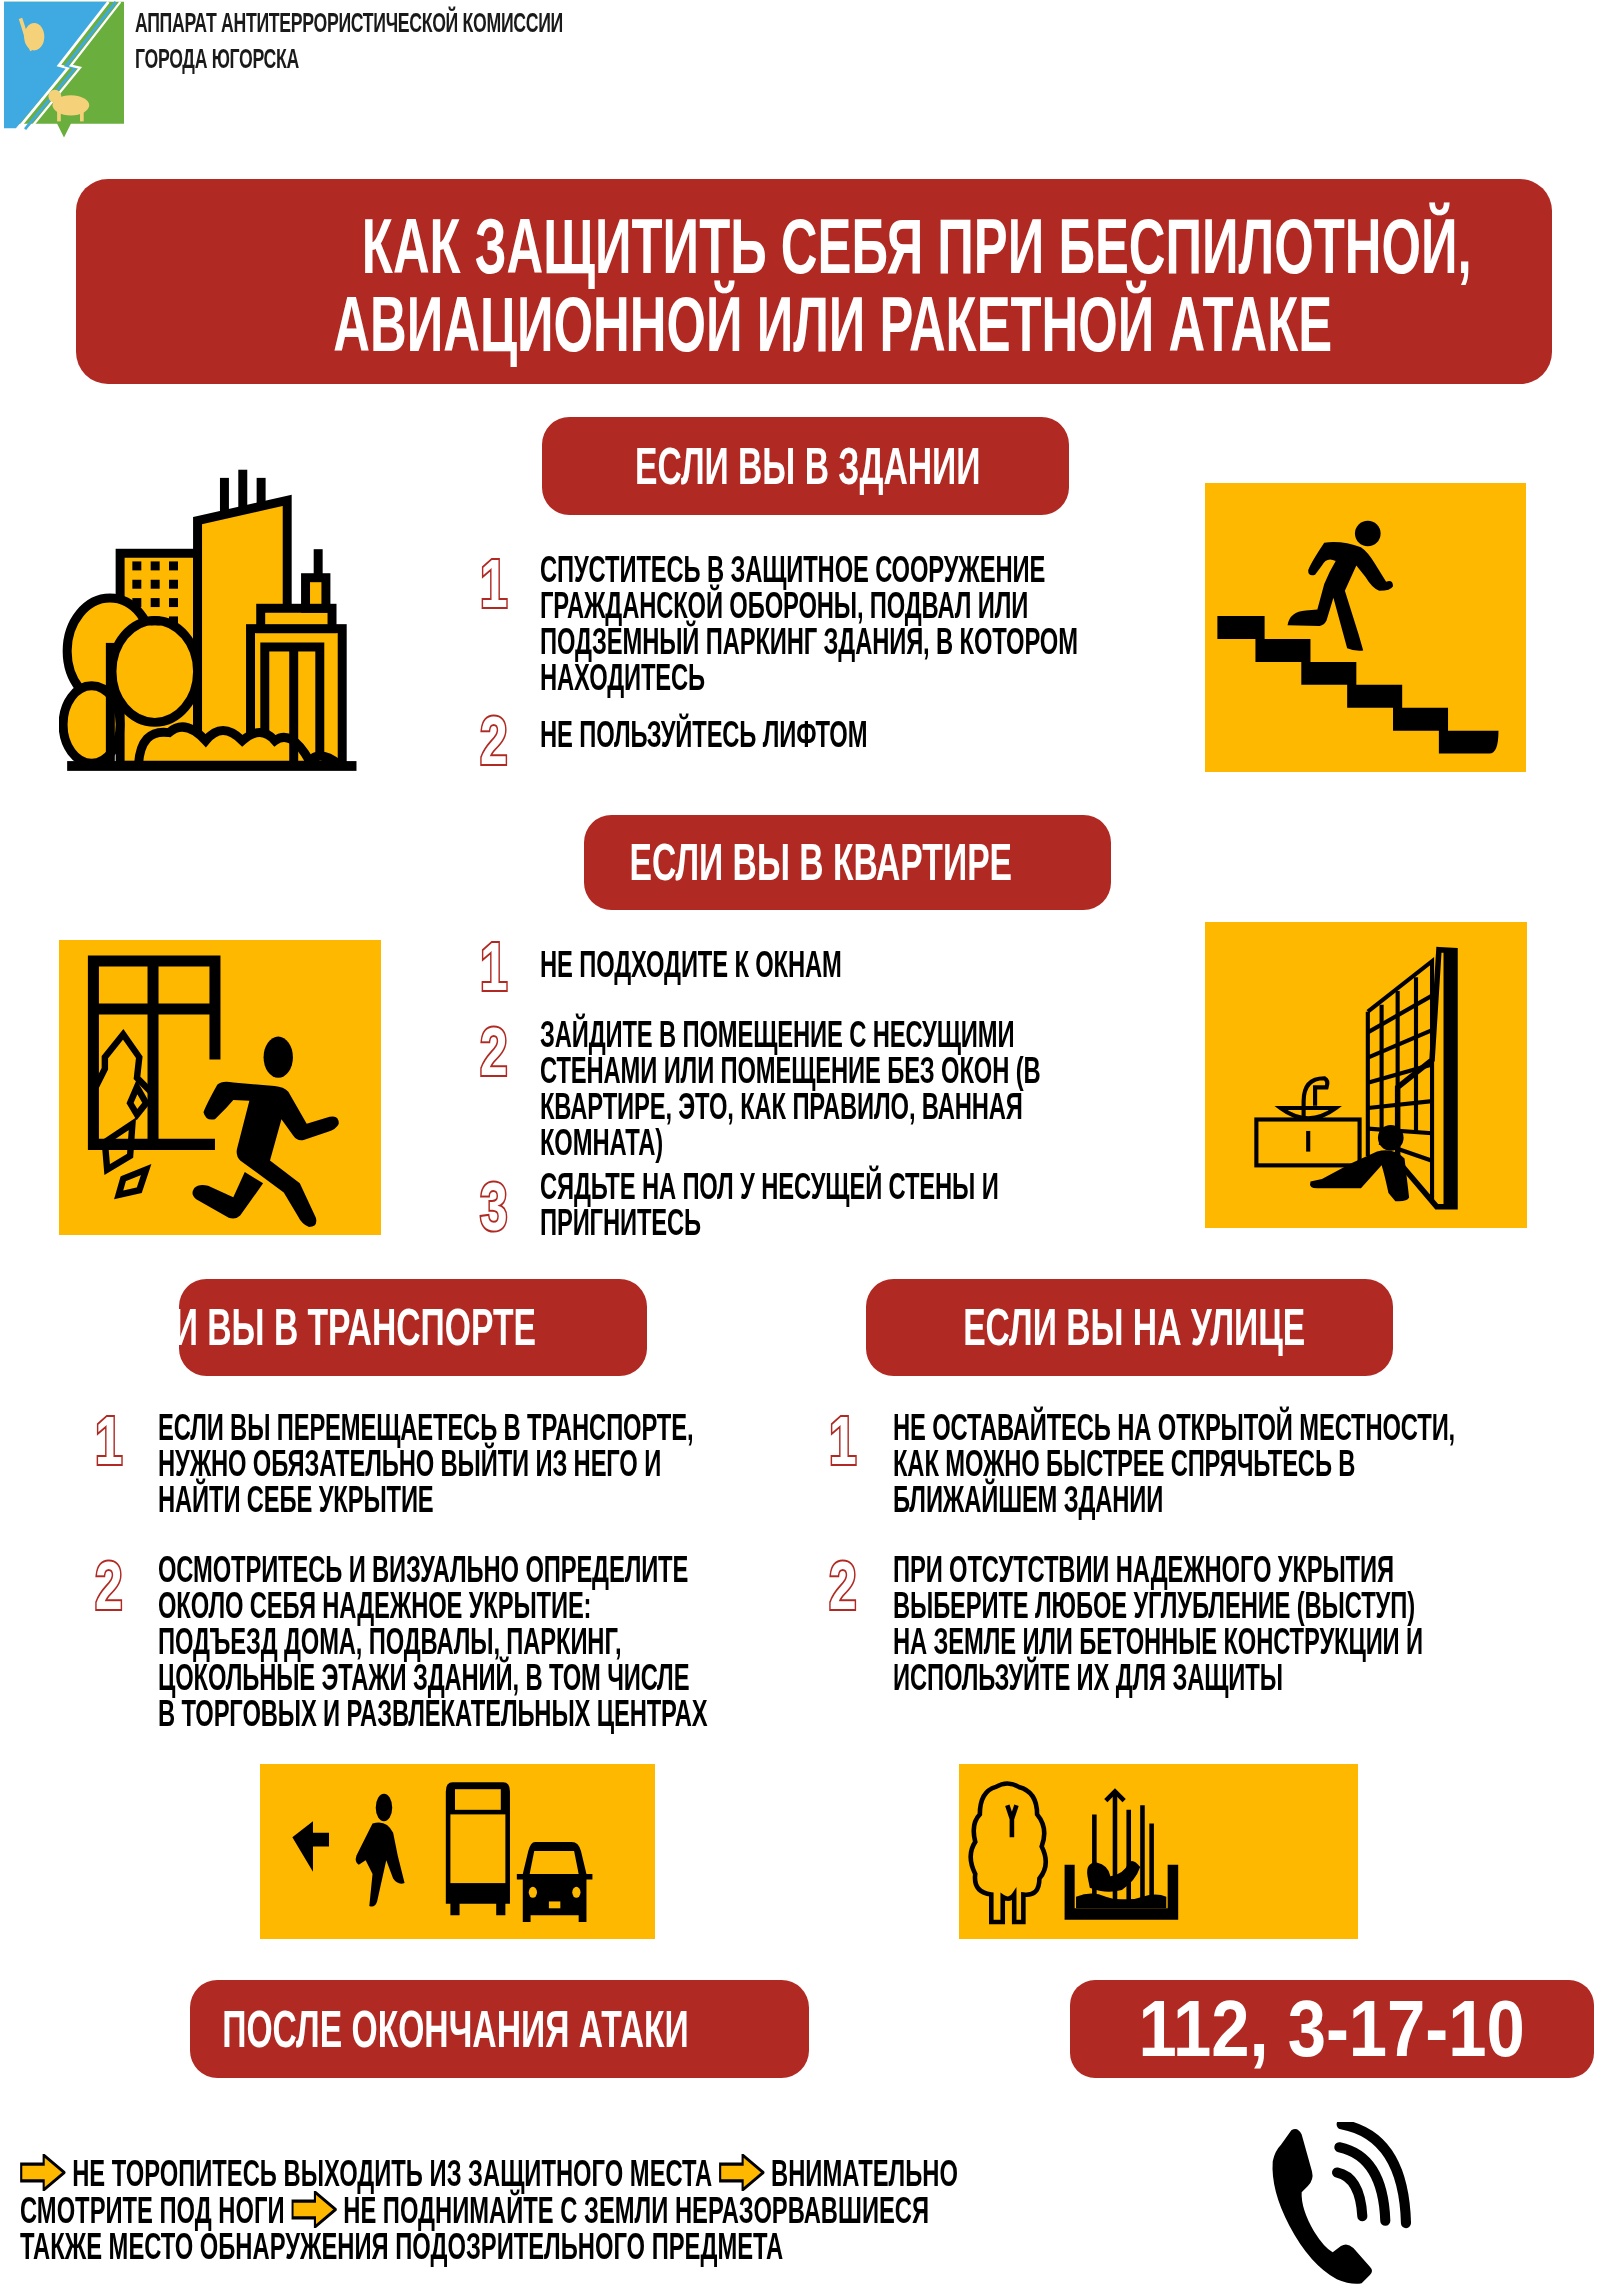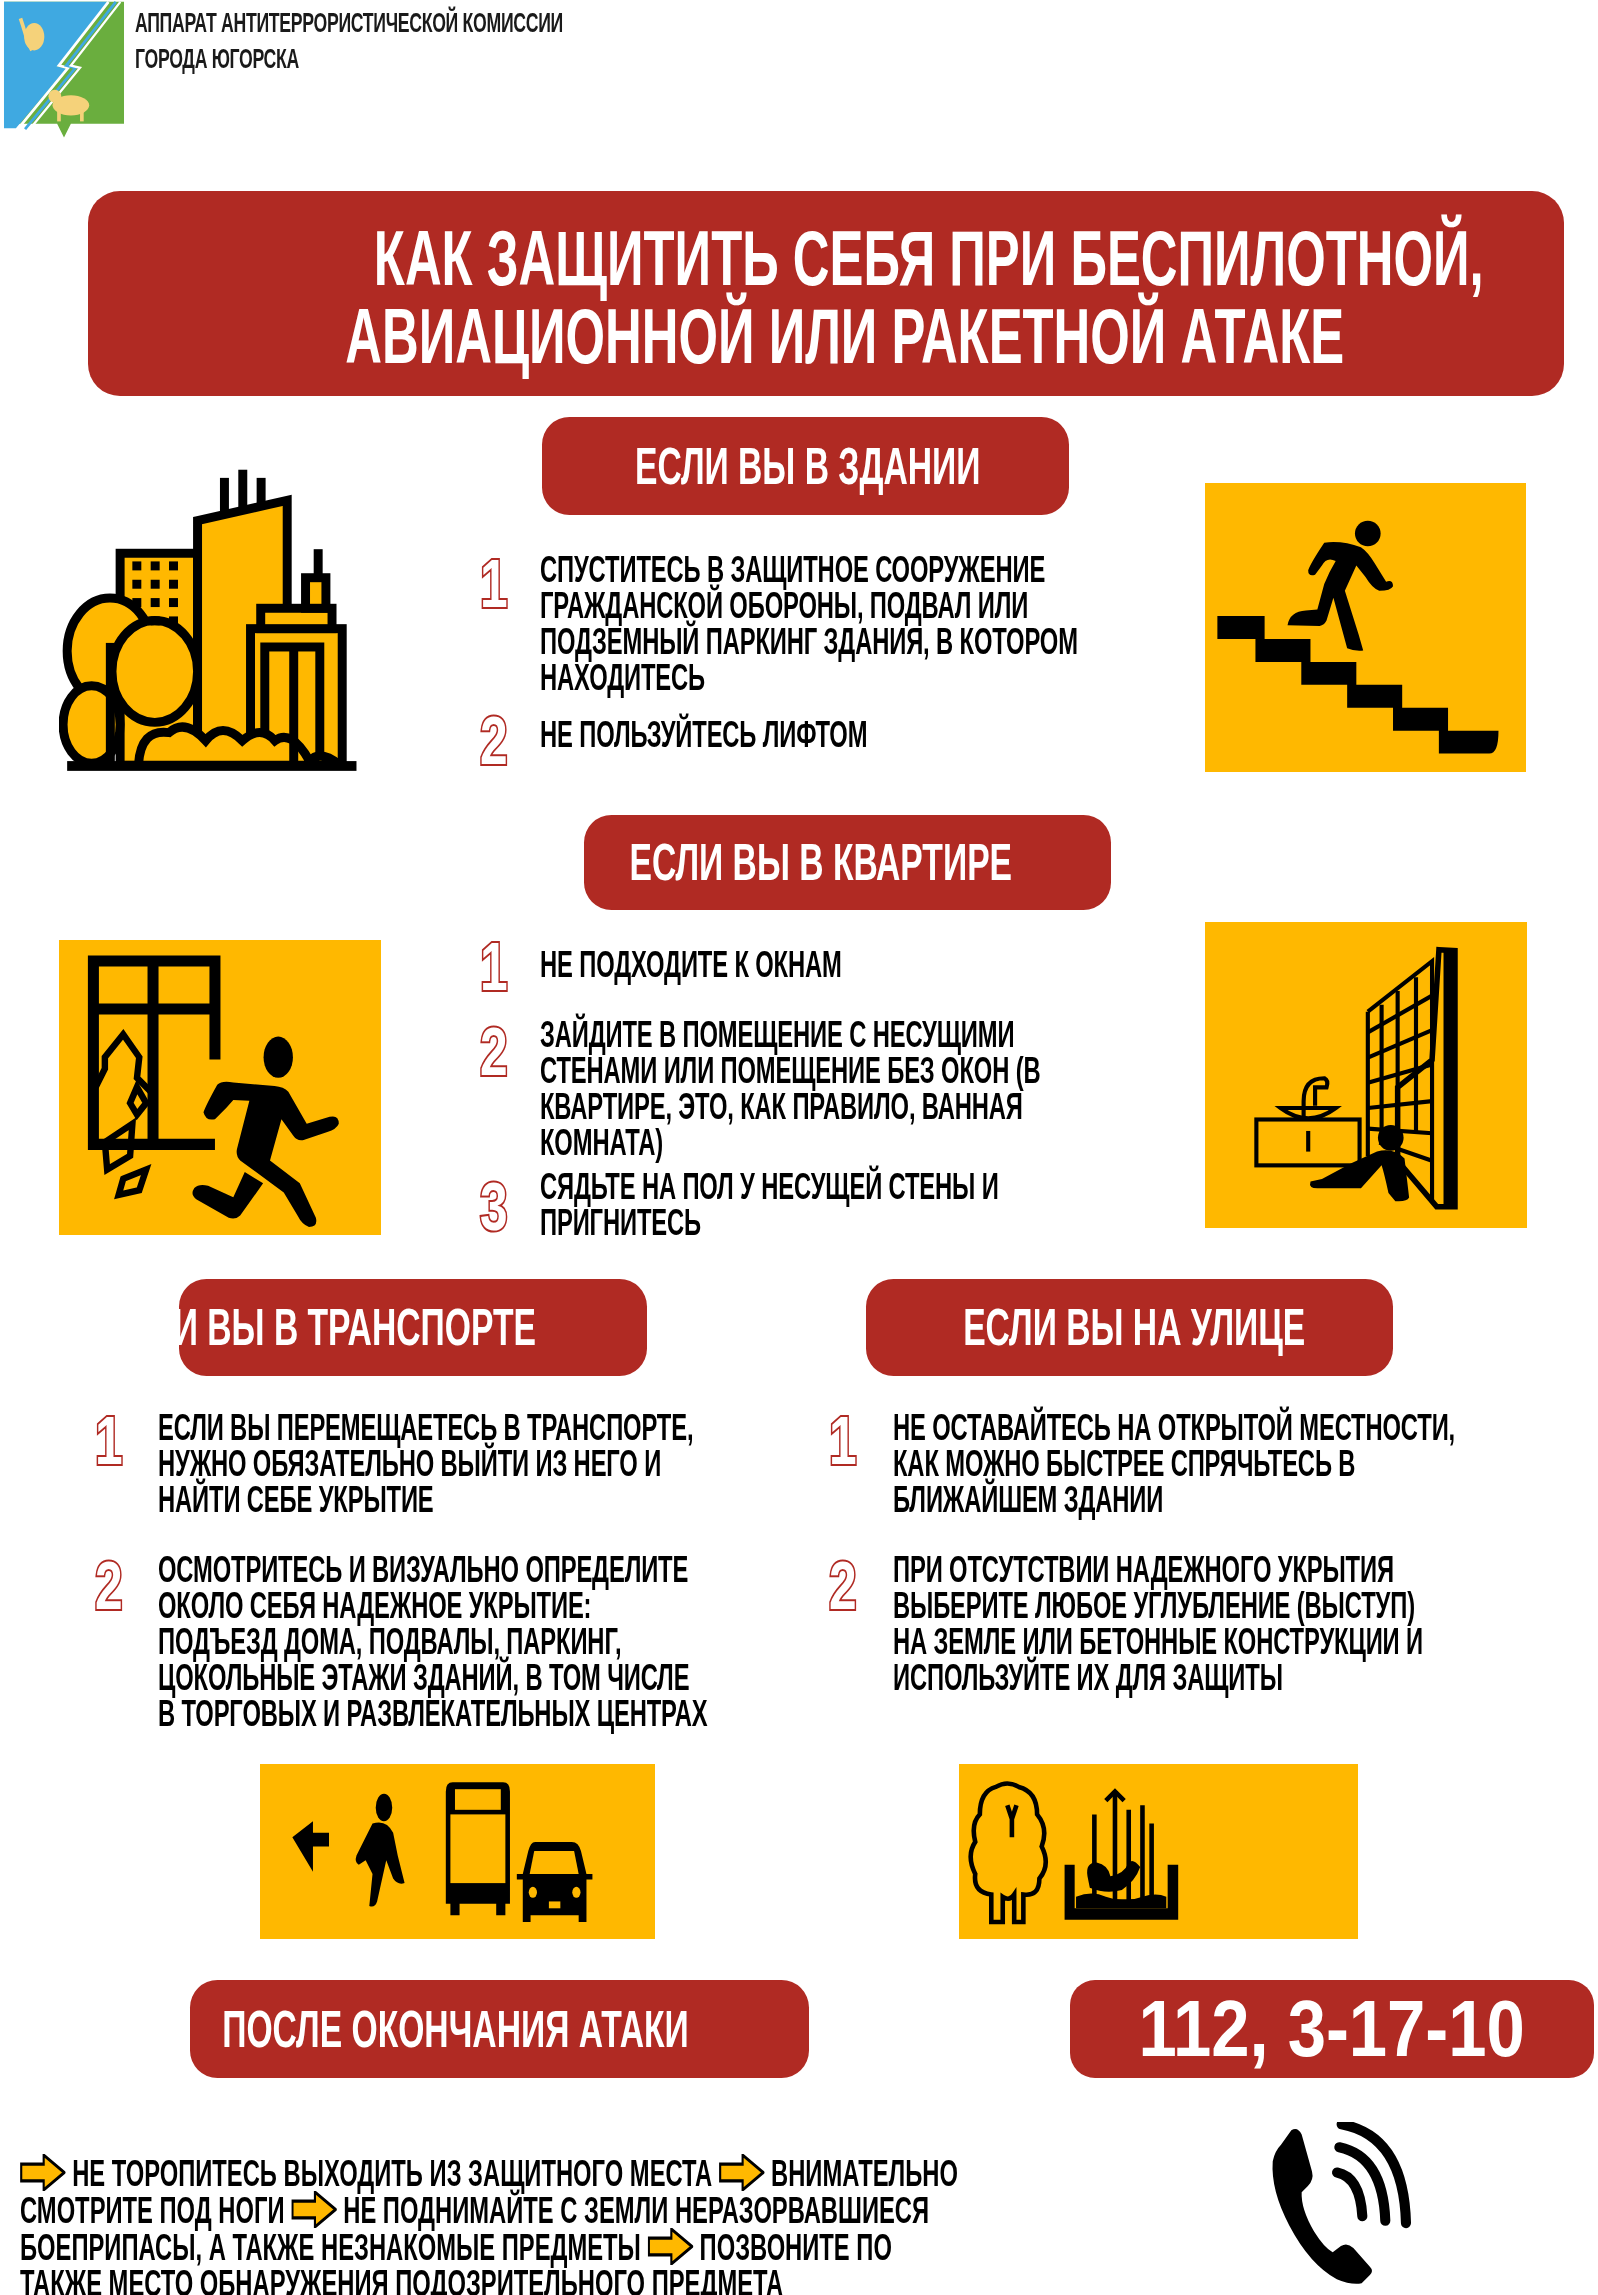--- a/index.html
+++ b/index.html
@@ -5,22 +5,22 @@
   html, body { margin:0; padding:0; background:#ffffff; }
   body { width:1598px; height:2295px; position:relative; overflow:hidden;
          font-family:"Liberation Sans", sans-serif; color:#000; }
   .abs { position:absolute; }
 
   
   .org-line { position:absolute; left:135px; font-weight:bold; font-size:28.5px; line-height:28.5px; color:#1a1a1a;
               transform:scaleX(0.62); transform-origin:0 0; white-space:nowrap; letter-spacing:-0.5px; }
 
   
-  .title-box { position:absolute; left:88px; top:179px; width:1476px; height:205px; background:#B02A23;
-               border-radius:32px;margin-top:12px; }
+  .title-box { position:absolute; left:76px; top:179px; width:1476px; height:205px; background:#B02A23;
+               border-radius:32px; }
   .title-line { position:absolute; left:0; width:100%; text-align:center; color:#fff; font-weight:bold;
                 font-size:77px; line-height:77px; white-space:nowrap; }
   .title-line span { display:inline-block; transform:scaleX(0.66); }
 
   
   .pill { position:absolute; background:#B02A23; border-radius:27.5px; color:#fff; font-weight:bold;
           display:flex; align-items:center; justify-content:flex-end; }
   .pill span { display:inline-block; font-size:51px; transform:scaleX(0.66); white-space:nowrap; }
 
   
@@ -332,23 +332,16 @@
     <span>ВНИМАТЕЛЬНО</span>
   </span></div>
   <div class="bline"><span class="inner">
     <span>СМОТРИТЕ ПОД НОГИ</span>
     <svg class="arrow" viewBox="0 0 150 80">
           <path d="M4 22 H78 V2 L146 40 L78 78 V58 H4 Z" fill="#FFB800" stroke="#000" stroke-width="7"></path>
         </svg>
     <span>НЕ ПОДНИМАЙТЕ С ЗЕМЛИ НЕРАЗОРВАВШИЕСЯ</span>
   </span></div>
   <div class="bline"><span class="inner">
-    <span>БОЕПРИПАСЫ, А ТАКЖЕ НЕЗНАКОМЫЕ ПРЕДМЕТЫ</span>
-    <svg class="arrow" viewBox="0 0 150 80">
-          <path d="M4 22 H78 V2 L146 40 L78 78 V58 H4 Z" fill="#FFB800" stroke="#000" stroke-width="7"></path>
-        </svg>
-    <span>ПОЗВОНИТЕ ПО</span>
-  </span></div>
-  <div class="bline"><span class="inner">
     <span>ТАКЖЕ МЕСТО ОБНАРУЖЕНИЯ ПОДОЗРИТЕЛЬНОГО ПРЕДМЕТА</span>
   </span></div>
 </div>
 
 
 </body></html>

